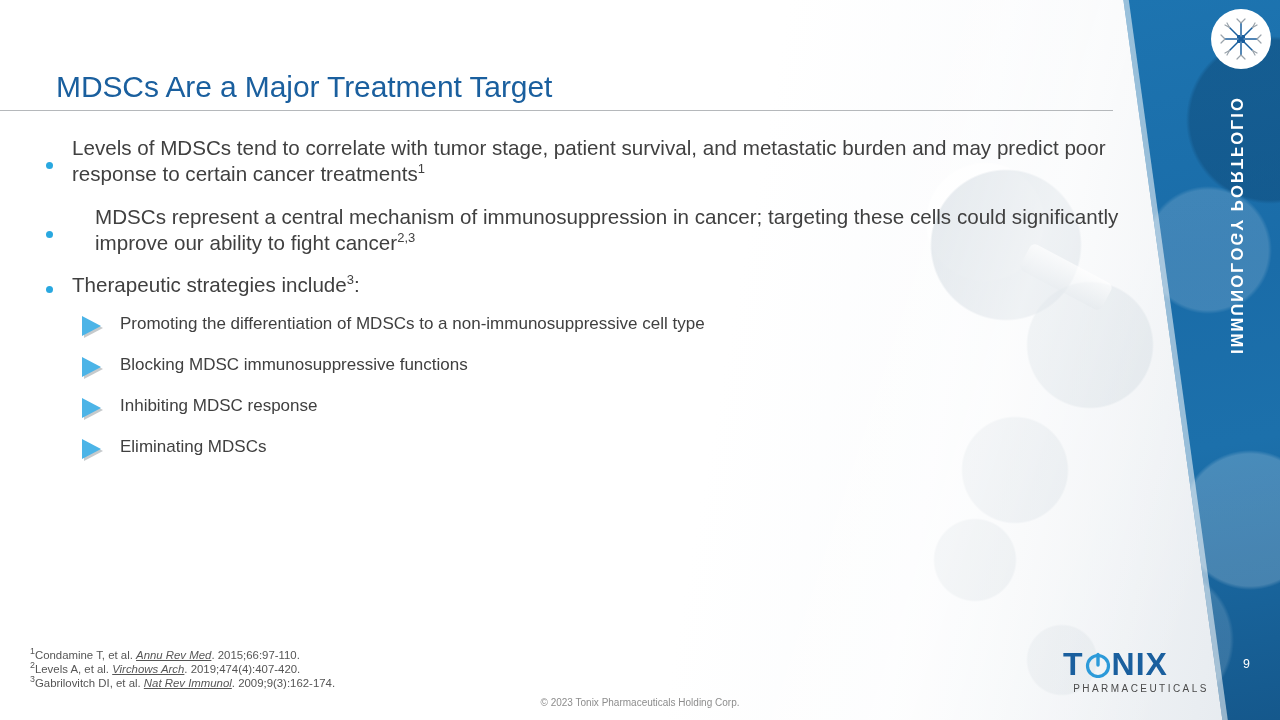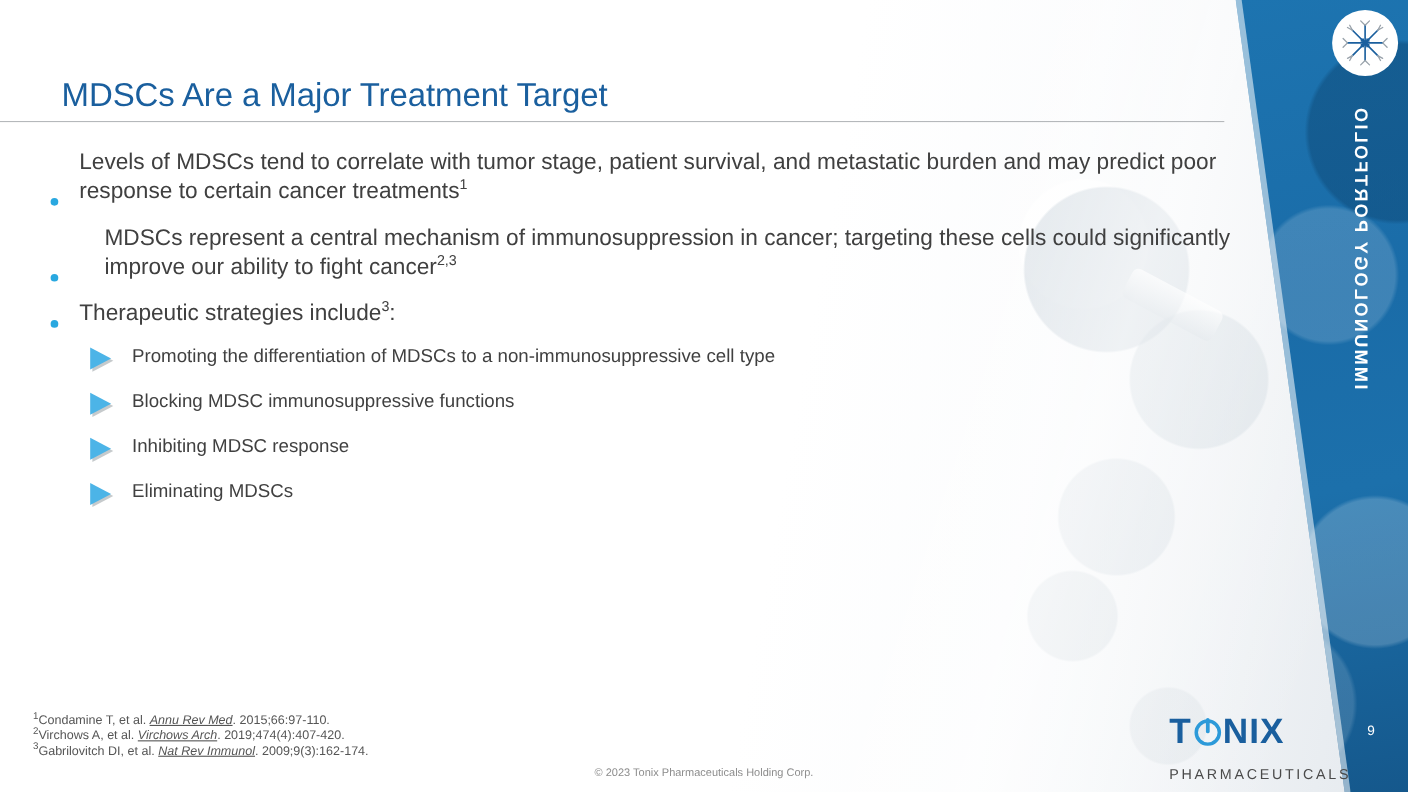--- a/index.html
+++ b/index.html
@@ -104,21 +104,21 @@
   }
 
   
   #body-area {
     position:absolute; left:46px; top:135px;
     width:1075px;
   }
 
   .bullet-row {
     display:flex;
-    align-items:flex-end;
+    align-items:center;
   }
   .bullet-dot {
     flex:0 0 auto;
     width:26px;
     padding-top:9px;
     font-size:0;
     line-height:0;
   }
   .bullet-dot i {
     display:inline-block;
@@ -212,22 +212,22 @@
     font-size:32px; font-weight:bold;
     color:#1a5f9e; letter-spacing:1px;
     line-height:1;
   }
   #logo-o {
     position:relative;
     width:26px; height:26px;
     margin:0 1px;
   }
   #logo-tag {
-    margin-top:16px;
-    font-size:13px;
+    margin-top:3px;
+    font-size:10px;
     letter-spacing:2.45px;
     color:#4a4a4a;
     text-align:center;
     font-weight:normal;
   }
 
   
   #page-num {
     position:absolute; left:1243px; top:657px;
     font-size:12.4px;
@@ -322,21 +322,21 @@
             <div class="arrow"></div>
           </div>
         <div class="sub-text">Eliminating MDSCs</div>
       </div>
     </div>
 
   </div>
 
   <div id="footnotes">
     <div><sup>1</sup><span>Condamine T, et al. </span><em>Annu Rev Med</em><span>. 2015;66:97-110.</span></div>
-    <div><sup>2</sup><span>Virchows A,  et al. </span><em>Virchows Arch</em><span>. 2019;474(4):407-420.</span></div>
+    <div><sup>2</sup><span>Levels A,  et al. </span><em>Virchows Arch</em><span>. 2019;474(4):407-420.</span></div>
     <div><sup>3</sup><span>Gabrilovitch DI,  et al. </span><em>Nat Rev Immunol</em><span>. 2009;9(3):162-174.</span></div>
   </div>
 
   <div id="copyright">© 2023 Tonix Pharmaceuticals Holding Corp.</div>
 
   <div id="logo">
     <div id="logo-word">
       <span>T</span>
       <span id="logo-o">
         <svg width="26" height="26" viewBox="0 0 26 26" aria-hidden="true">

